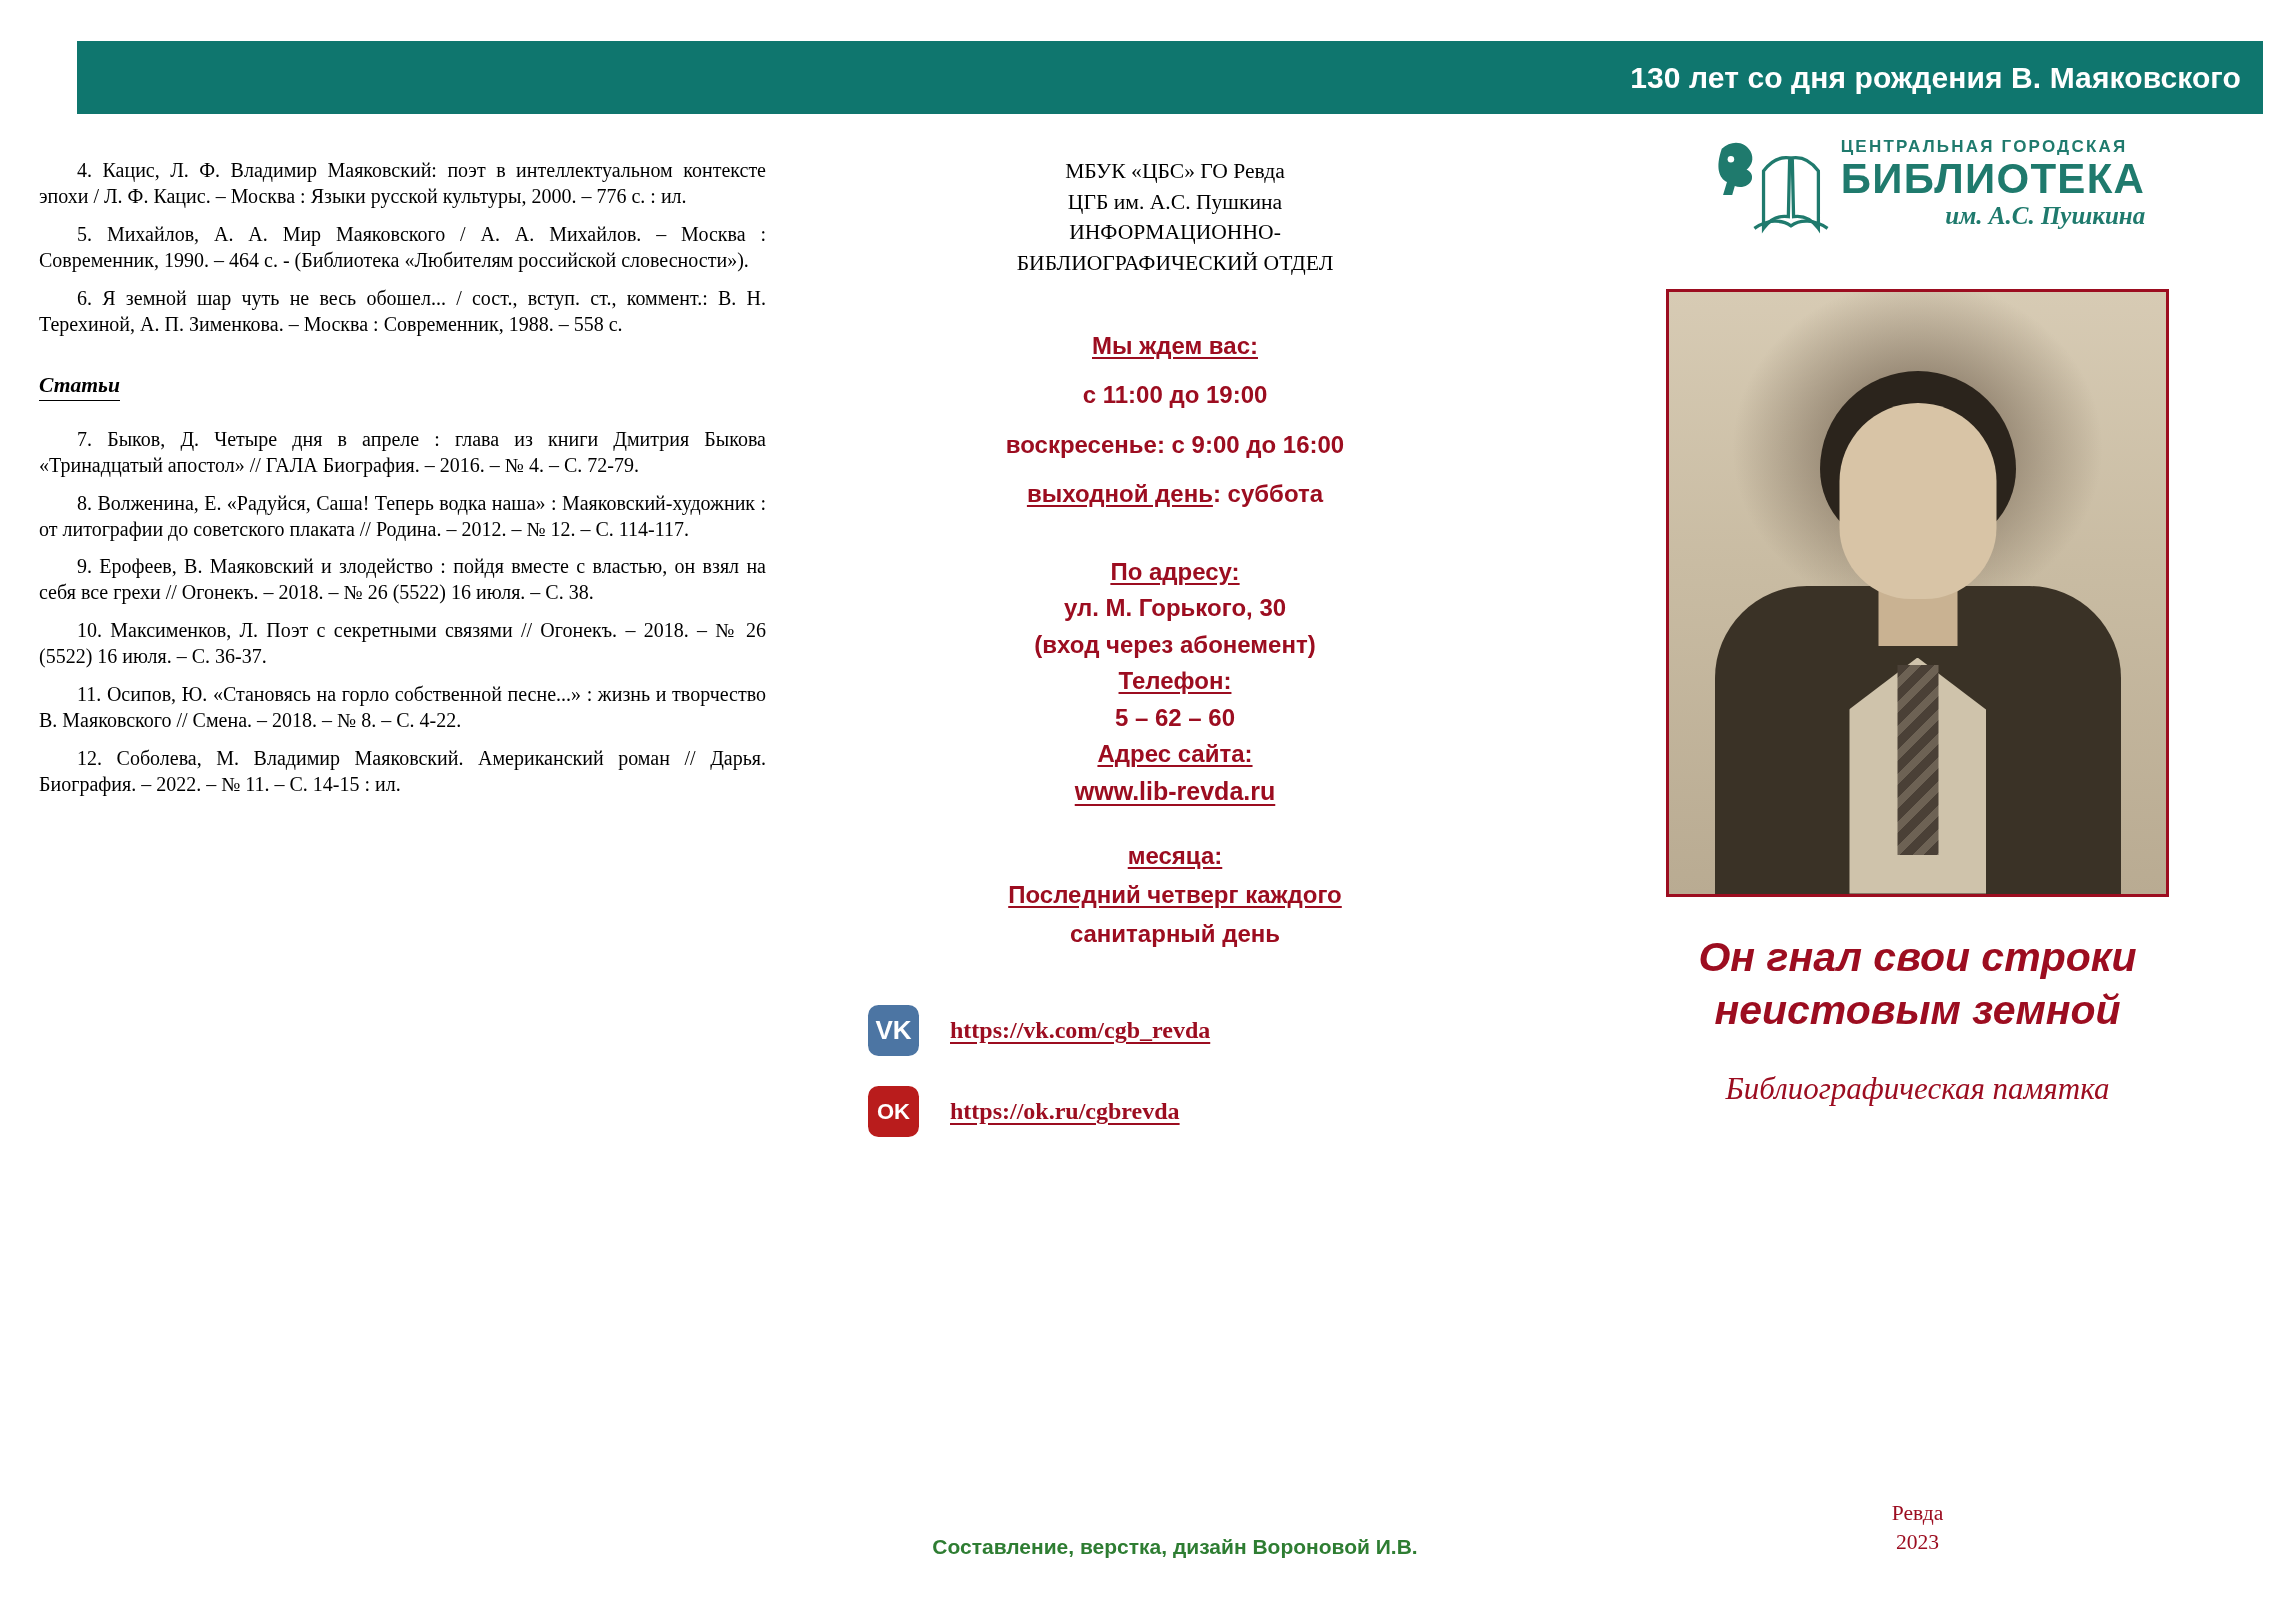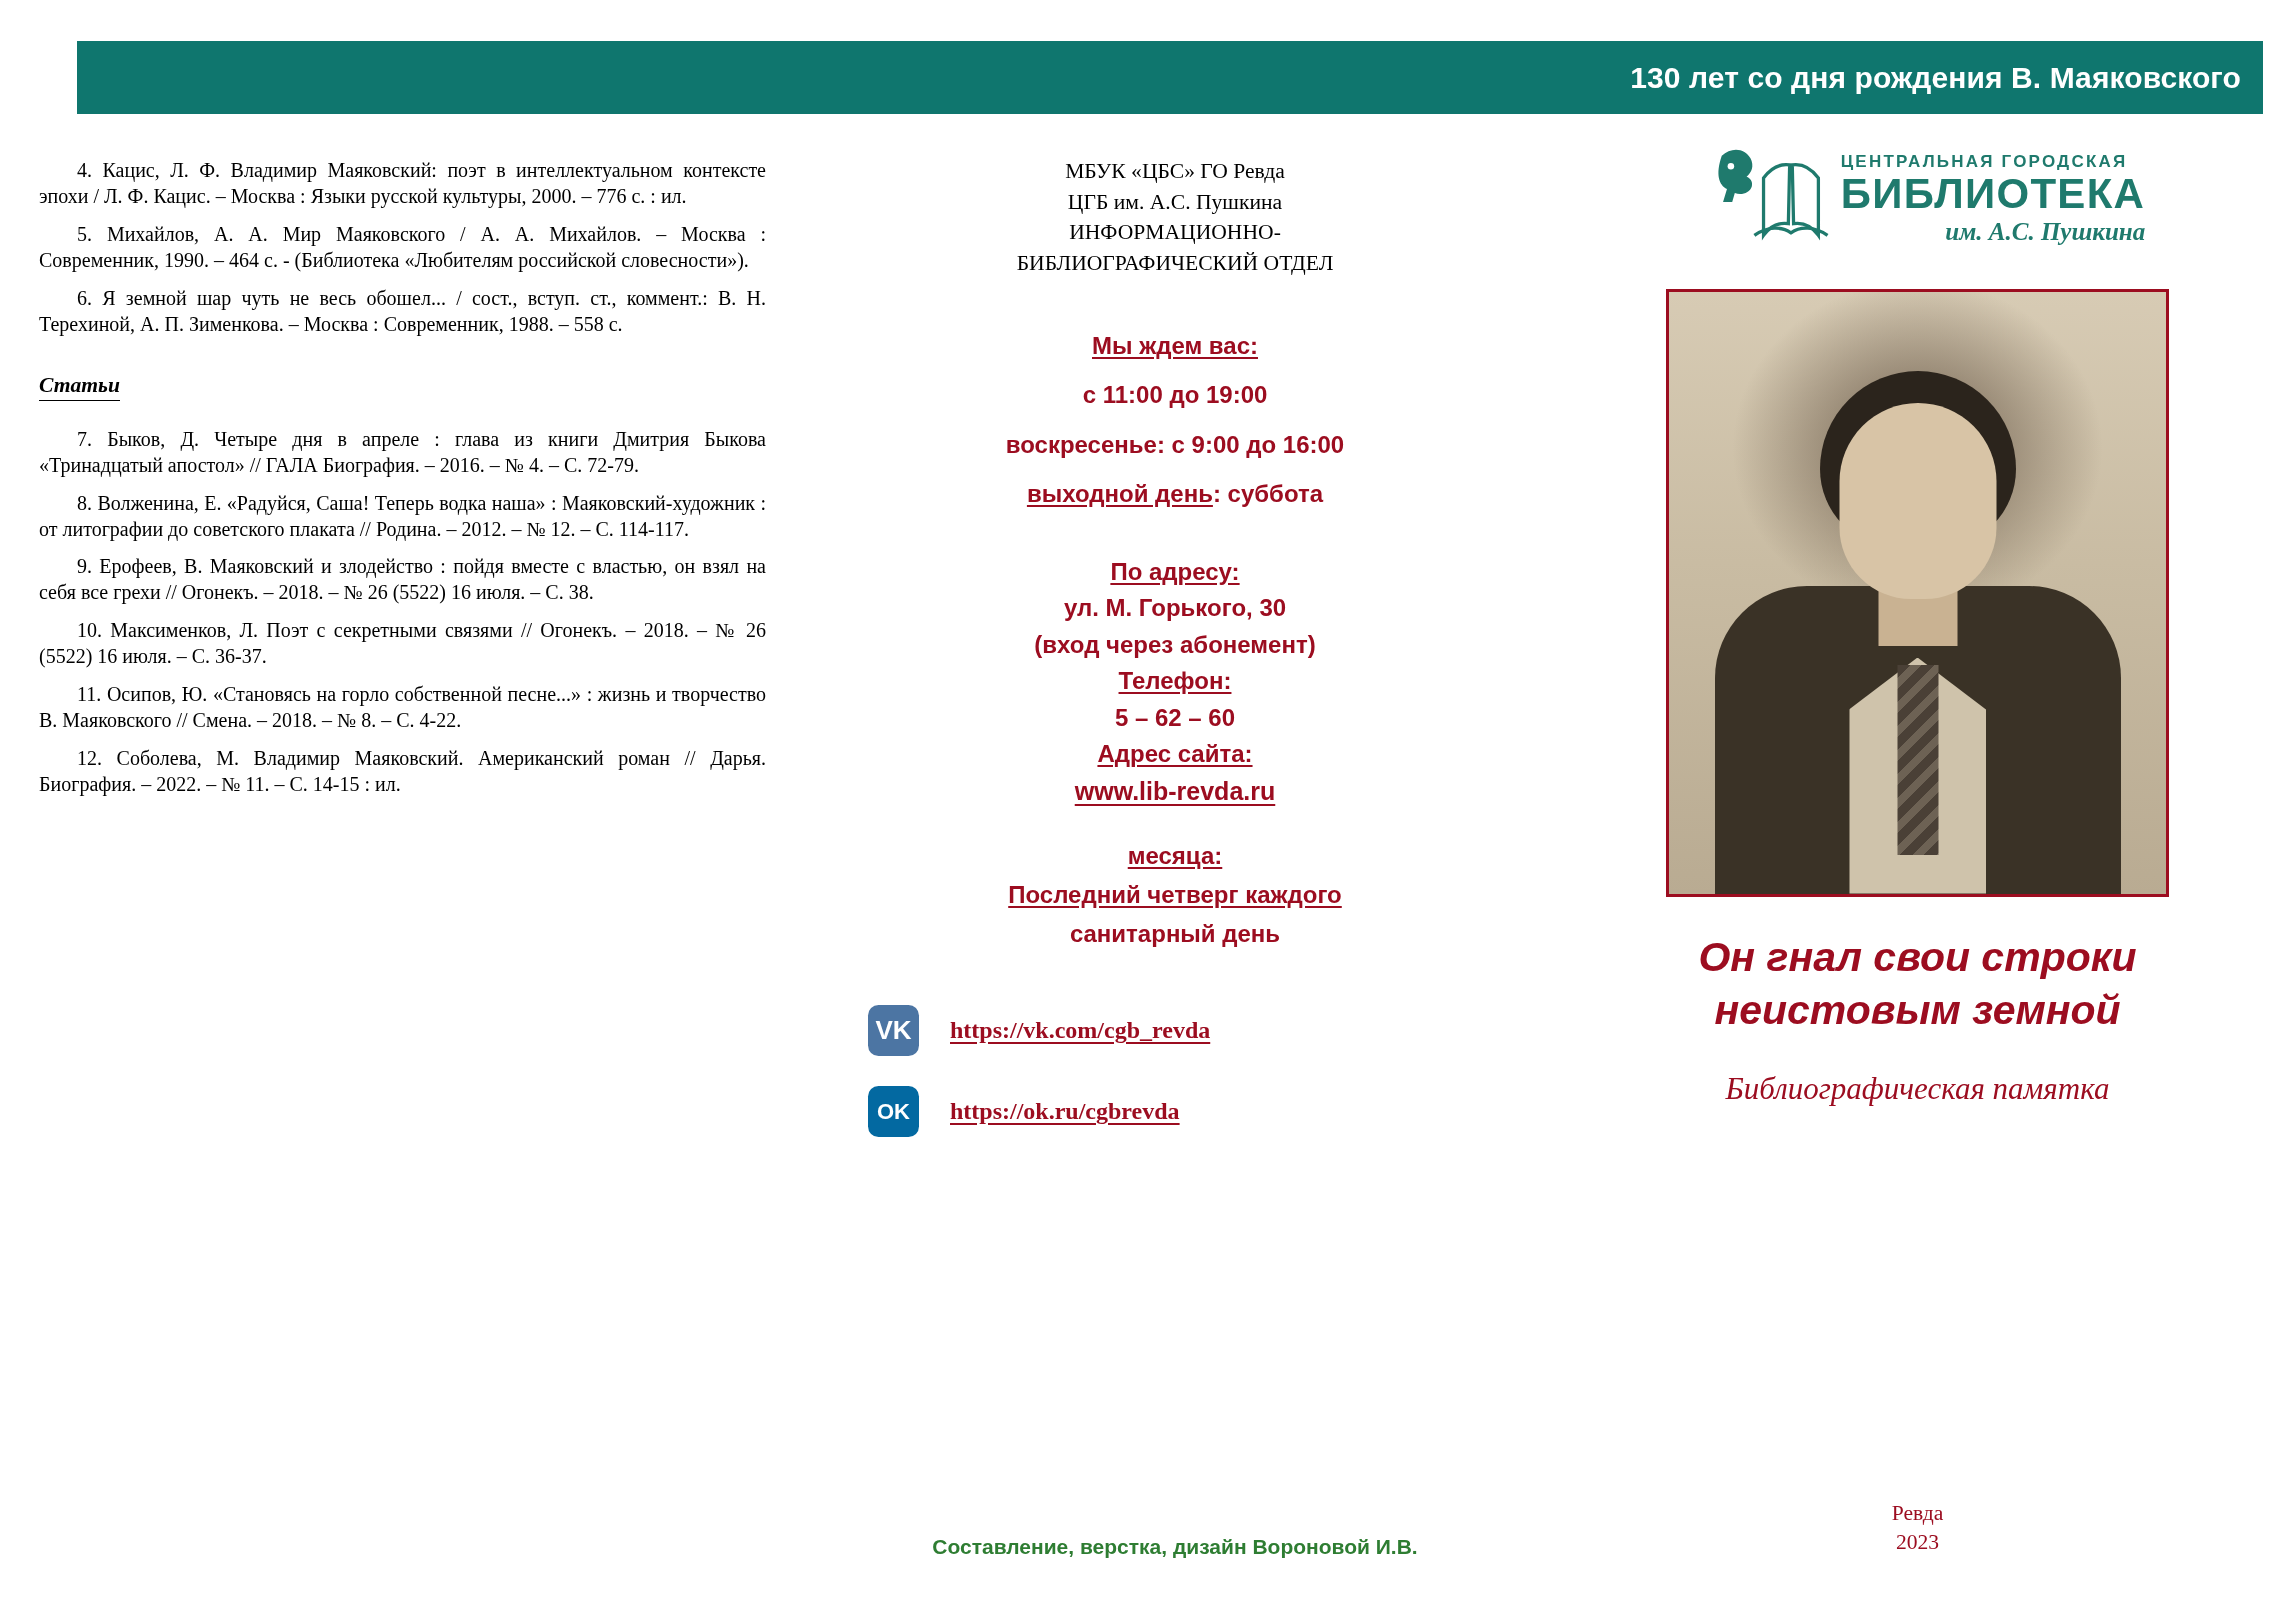--- a/index.html
+++ b/index.html
@@ -130,21 +130,21 @@
     display: flex;
     align-items: center;
     justify-content: center;
     font-family: "Liberation Sans", sans-serif;
     font-weight: bold;
     color: #ffffff;
     font-size: 26px;
     flex: 0 0 auto;
   }
   .vk { background: #4c75a3; }
-  .ok { background: #0369a1; font-size: 22px; }
+  .ok { background: #b91c1c; font-size: 22px; }
   .social-url {
     margin-left: 31px;
     font-family: "Liberation Serif", serif;
     font-weight: bold;
     font-size: 24px;
     color: #9c0d20;
     text-decoration: underline;
     text-underline-offset: 3.9px;
   }
   .credits {
@@ -162,21 +162,20 @@
   
   .col-right {
     position: absolute;
     left: 1577px;
     top: 137px;
     width: 681px;
     text-align: center;
   }
   .logo-row {
     display: flex;
-    align-items: center;
     justify-content: center;
     height: 124px;
   }
   .logo-mark { width: 151px; height: 111px; flex: 0 0 auto; }
   .logo-text { text-align: left; }
   .logo-l1 {
     font-family: "Liberation Sans", sans-serif;
     font-size: 17px;
     letter-spacing: 2.2px;
     color: #1f7a6d;

